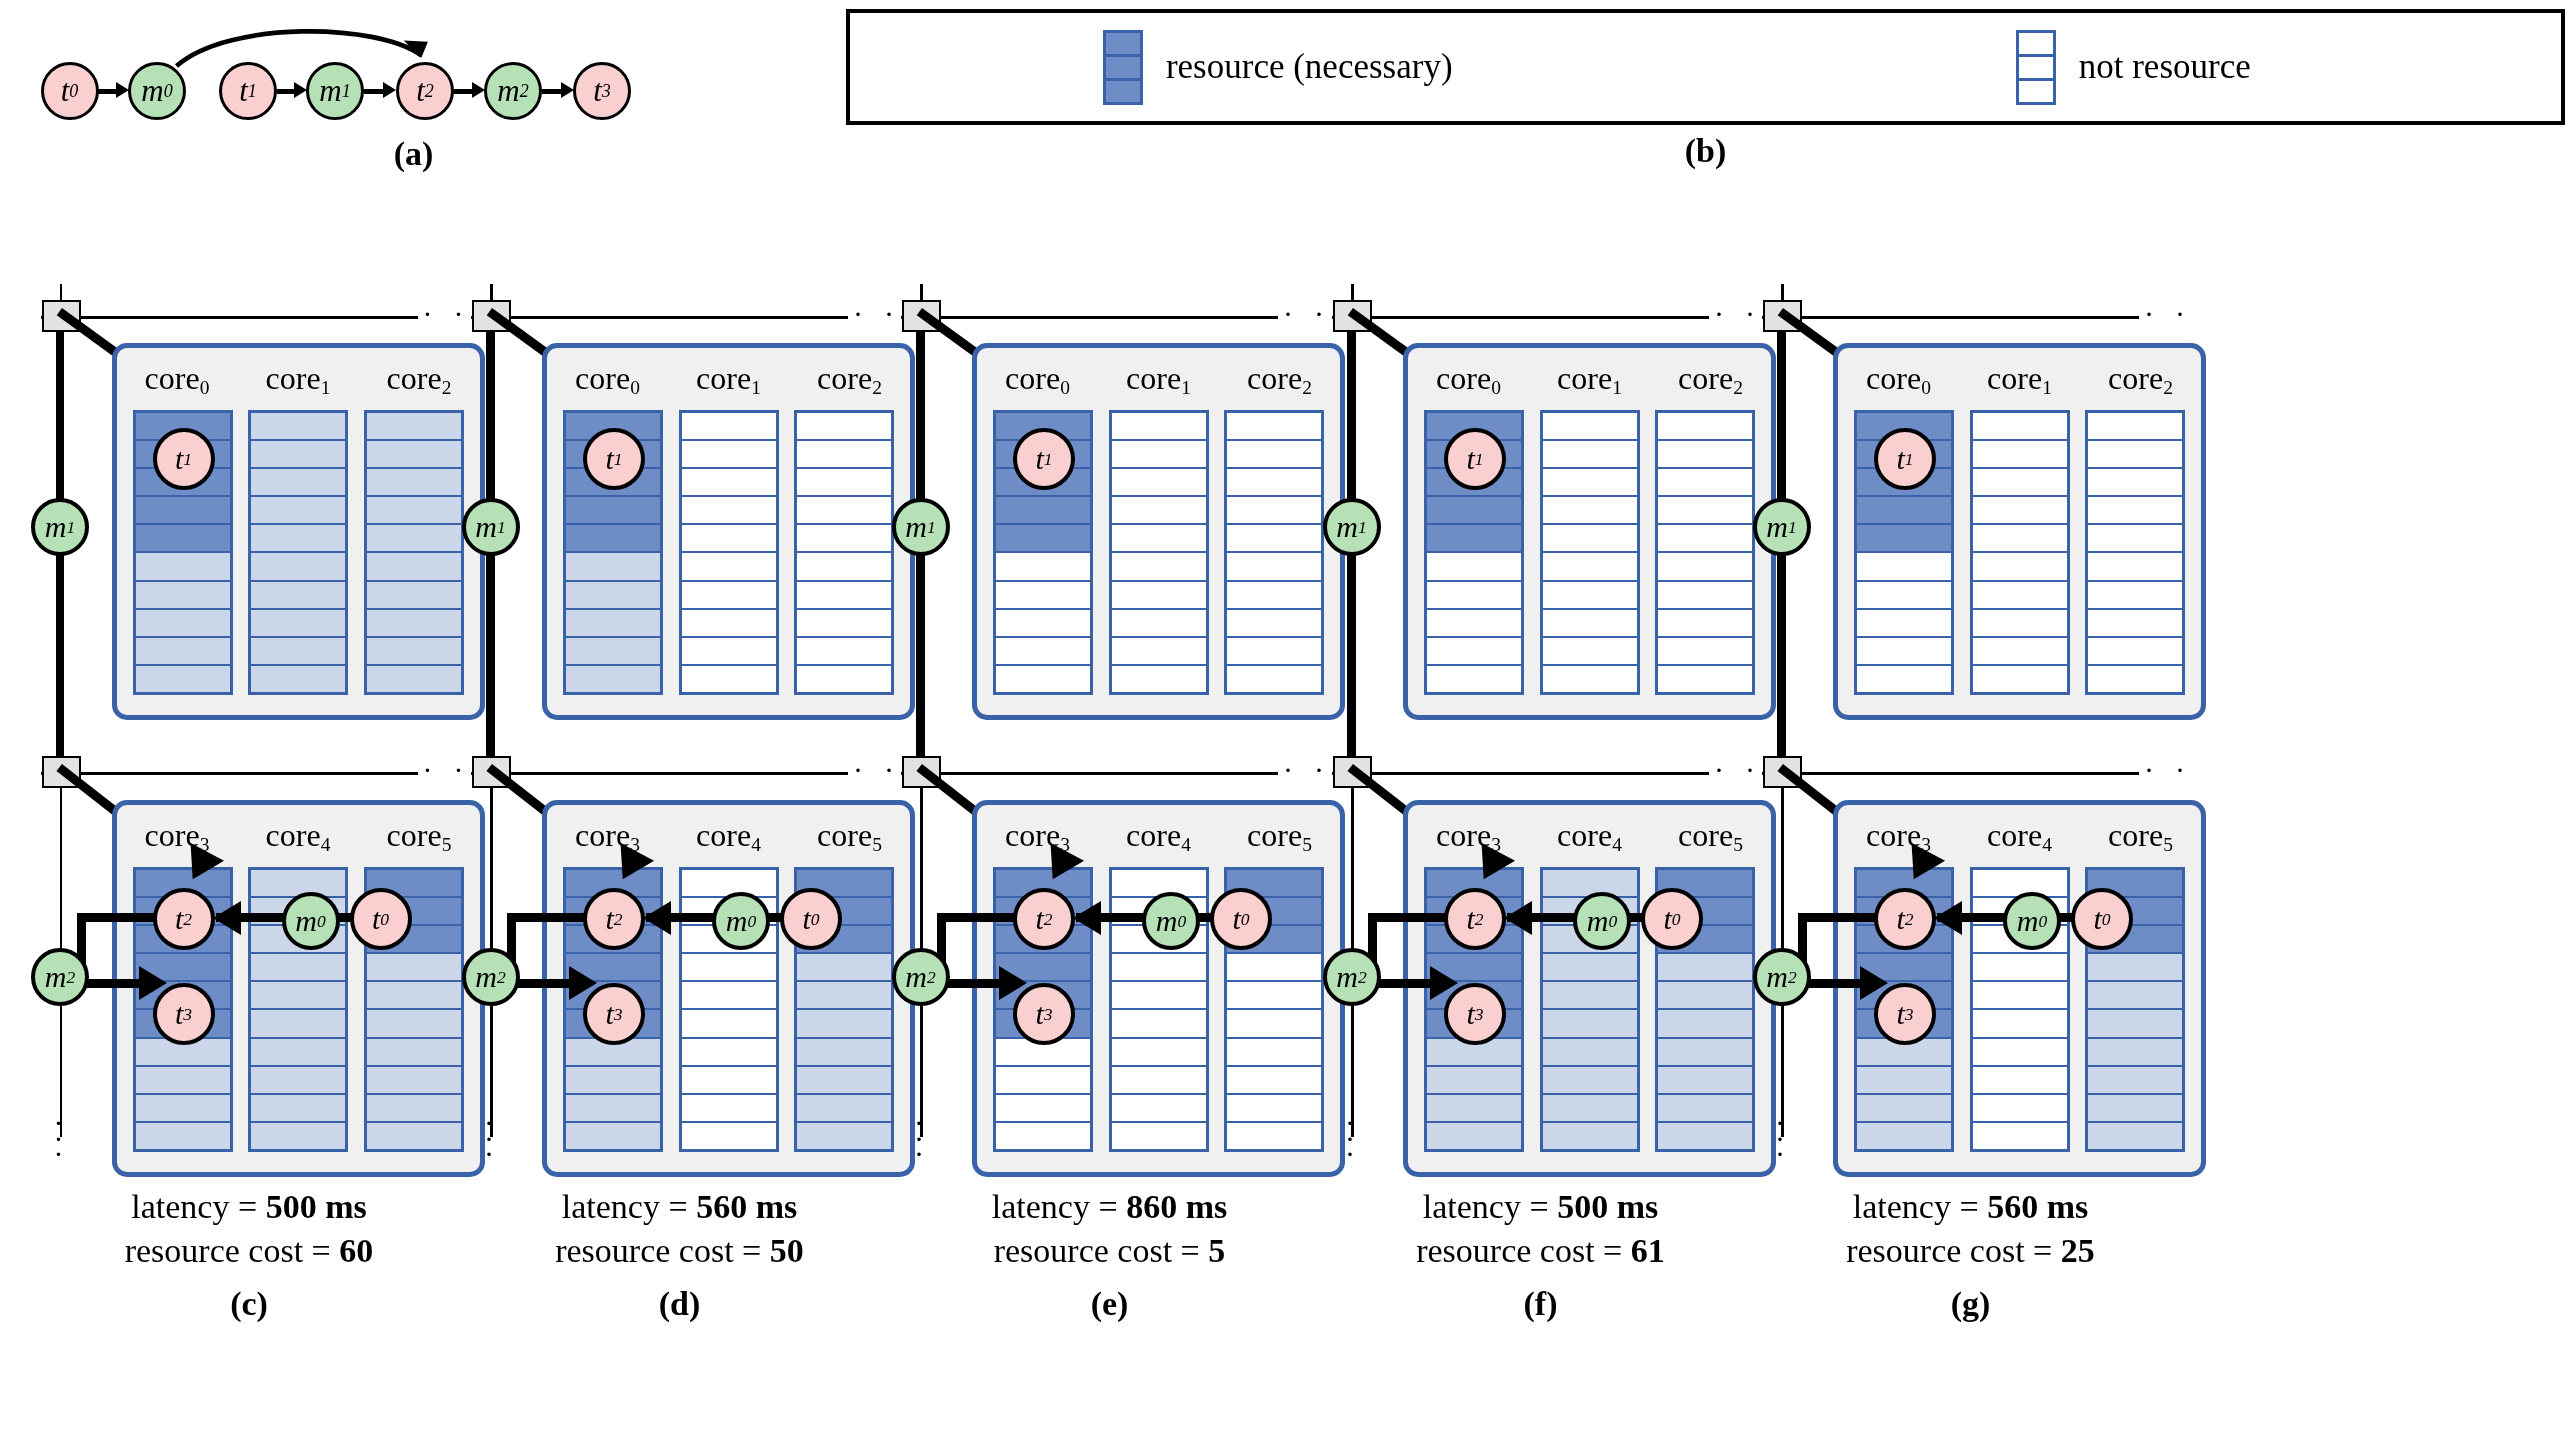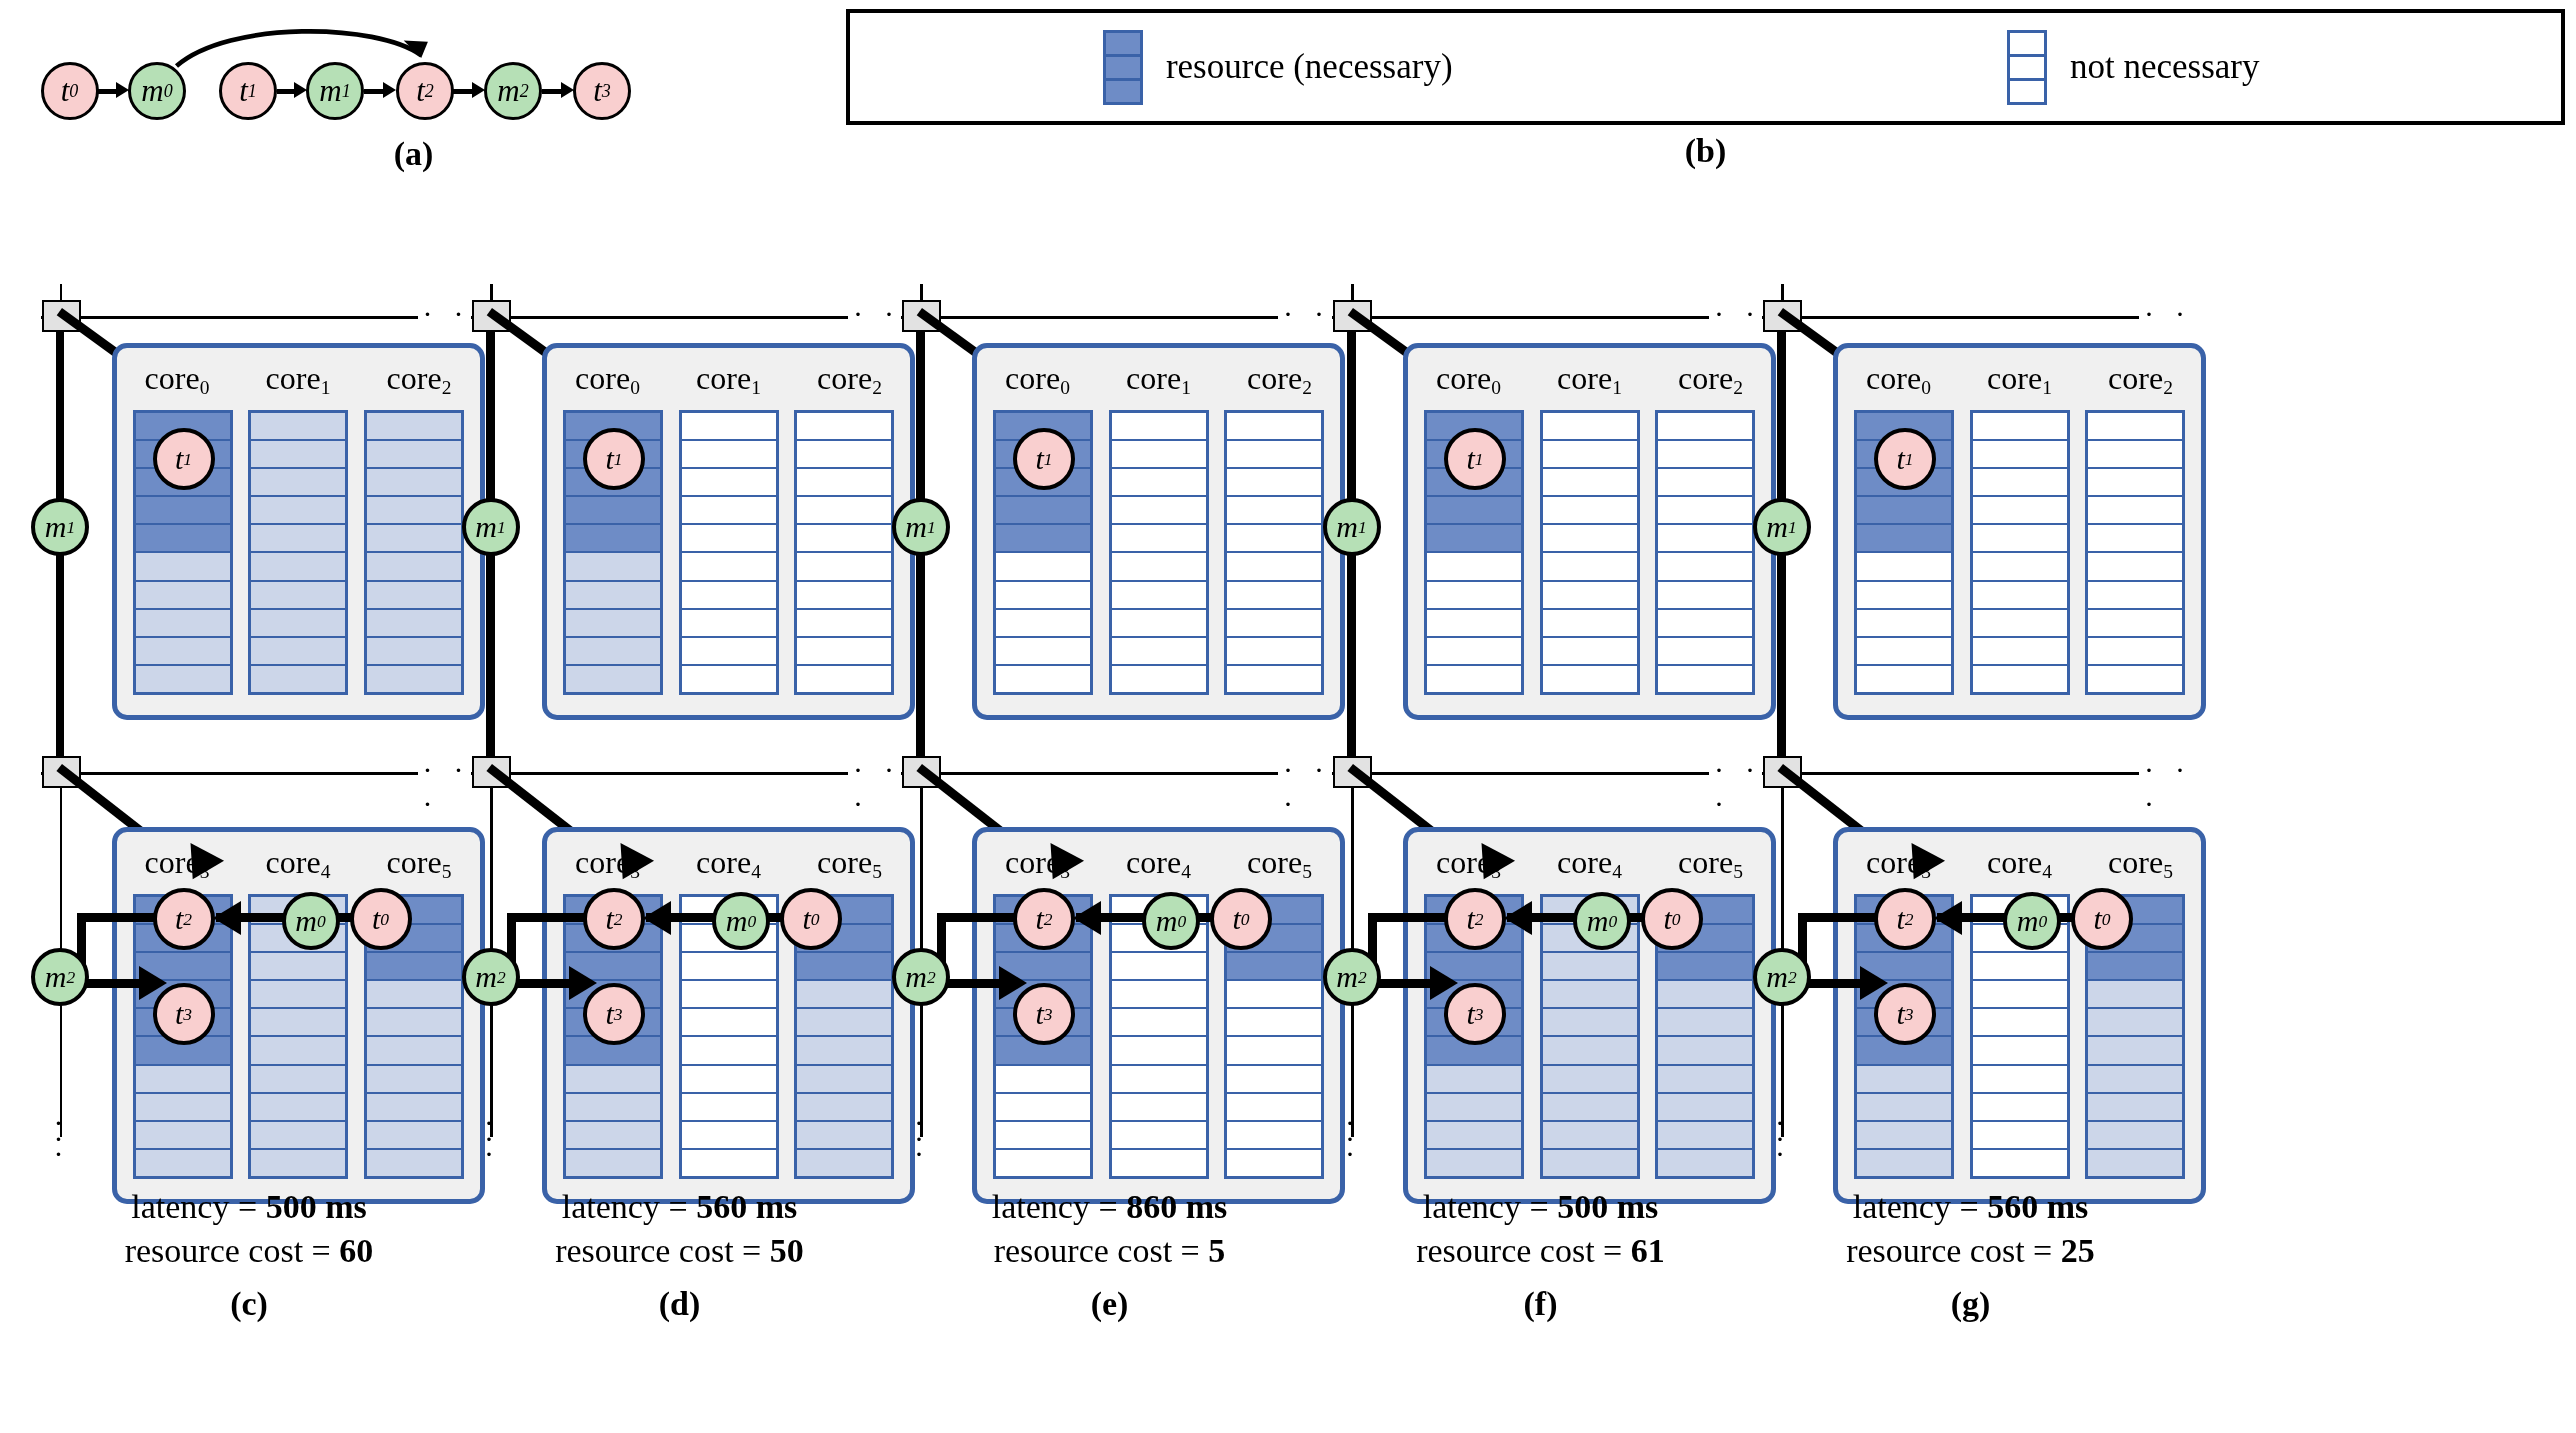--- a/index.html
+++ b/index.html
@@ -37,21 +37,21 @@
   
   .sub-caption{position:absolute;text-align:center;font-size:34px;font-weight:bold;}
   .metrics{position:absolute;text-align:center;font-size:34px;line-height:1.30;}
   .metrics b{font-weight:bold;}
 
   
   .fig{position:absolute;top:269px;width:471px;height:901px;}
   .box{position:absolute;left:98px;width:373px;
        border:5.4px solid #3A62A8;border-radius:15px;background:#F0F0F0;box-sizing:border-box;}
   .box.top{top:74px;height:377px;}
-  .box.bot{top:558px;height:377px;}
+  .box.bot{top:531px;height:377px;}
   .core-labels{position:absolute;left:0;top:12px;width:100%;
                display:flex;justify-content:space-around;font-size:32px;}
   .core-labels span{width:111px;text-align:center;}
   .core-labels sub{font-size:19.5px;vertical-align:-0.28em;}
   .cores{position:absolute;left:16px;right:16px;top:62px;bottom:20px;
          display:flex;justify-content:space-between;}
   .core{width:100px;display:flex;flex-direction:column;
         border:3.4px solid #3A62A8;box-sizing:border-box;}
   .cell{flex:1;border-bottom:2.7px solid #3A62A8;box-sizing:border-box;}
   .cell:last-child{border-bottom:none;}
@@ -151,21 +151,21 @@
         <div class="s-cell"></div>
     </div>
     <div class="legend-label">resource (necessary)</div>
   </div>
   <div class="legend-item">
     <div class="swatch sw-free">
       <div class="s-cell"></div>
         <div class="s-cell"></div>
         <div class="s-cell"></div>
     </div>
-    <div class="legend-label">not necessary</div>
+    <div class="legend-label">not resource</div>
   </div>
 </div>
 <div class="sub-caption" style="left:846px;top:132px;width:1719px;">(b)</div>
 
 <div id="figs">
     <div class="fig" style="left: 13.5px;">
       <div class="rail" style="left: 27px; top: 47px; width: 377px;"></div>
       <div class="rail" style="left: 27px; top: 503px; width: 377px;"></div>
       <div class="dots" style="left: 409px; top: 28px;">· · ·</div>
       <div class="dots" style="left: 409px; top: 484px;">· · ·</div>

